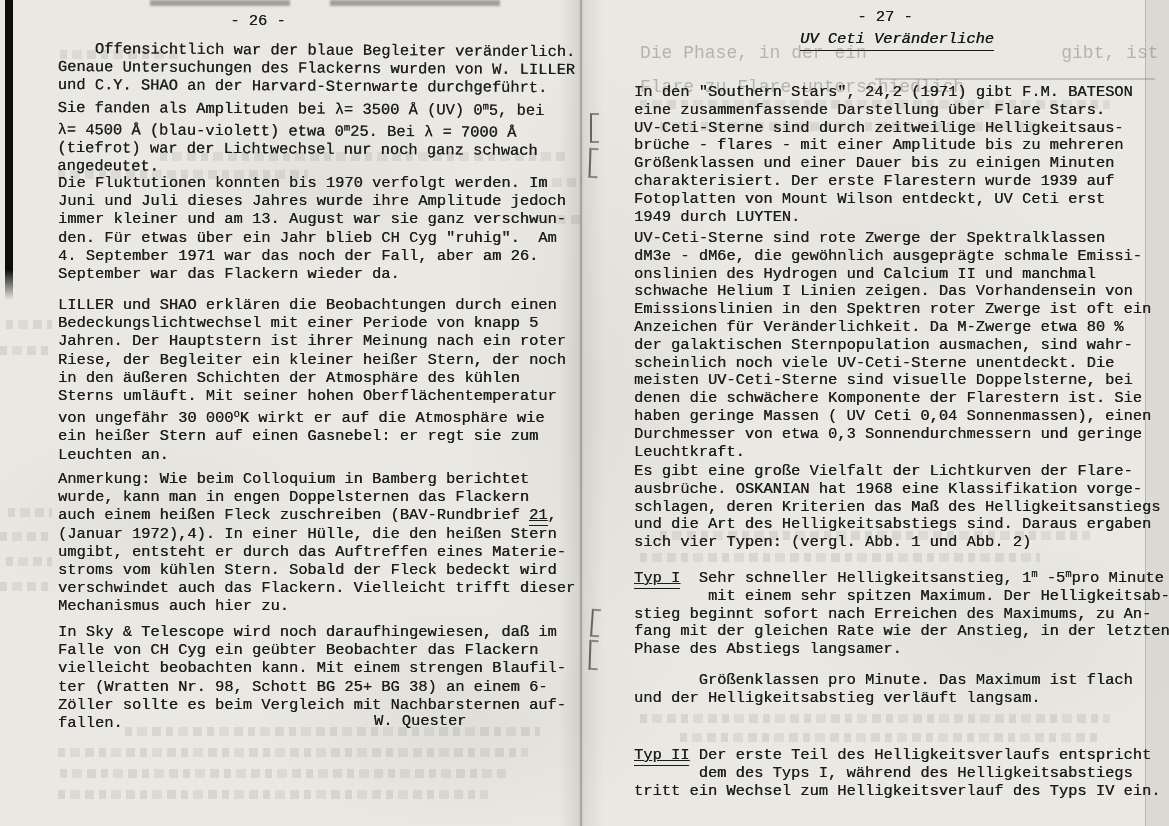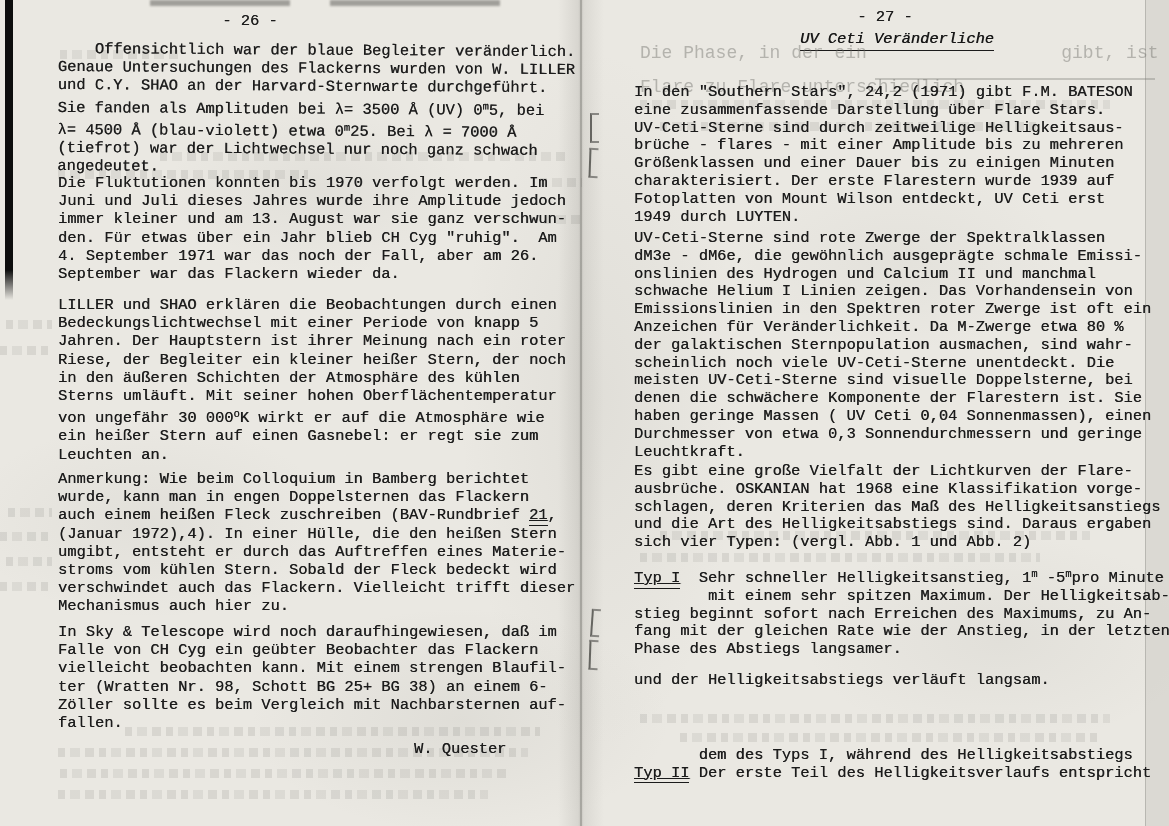--- a/index.html
+++ b/index.html
@@ -116,40 +116,40 @@
   <div class="sm" style="left:58px;top:790px;width:430px;"></div>
 
   <div class="sm" style="left:640px;top:100px;width:470px;"></div>
   <div class="sm" style="left:660px;top:122px;width:380px;"></div>
   <div class="sm" style="left:660px;top:531px;width:430px;"></div>
   <div class="sm" style="left:640px;top:553px;width:400px;"></div>
   <div class="sm" style="left:640px;top:714px;width:470px;"></div>
   <div class="sm" style="left:680px;top:733px;width:420px;"></div>
 
   <div>
-    <div class="pagenum" style="left:190px;top:12px;width:120px;">- 26 -</div>
+    <div class="pagenum" style="left:198px;top:12px;width:120px;">- 26 -</div>
 
     <div class="para" style="left:58px;top:40px;transform:rotate(0.35deg);transform-origin:left top;"><div class="line">    Offensichtlich war der blaue Begleiter veränderlich.</div><div class="line">Genaue Untersuchungen des Flackerns wurden von W. LILLER</div><div class="line">und C.Y. SHAO an der Harvard-Sternwarte durchgeführt.</div><div class="line"><span>Sie fanden als Amplituden bei λ= 3500 Å (UV) 0</span><span class="sup">m</span><span>5, bei</span></div><div class="line"><span>λ= 4500 Å (blau-violett) etwa 0</span><span class="sup">m</span><span>25. Bei λ = 7000 Å</span></div><div class="line">(tiefrot) war der Lichtwechsel nur noch ganz schwach</div><div class="line">angedeutet.</div></div>
     <div class="para" style="left:58px;top:174px;"><div class="line">Die Fluktutionen konnten bis 1970 verfolgt werden. Im</div><div class="line">Juni und Juli dieses Jahres wurde ihre Amplitude jedoch</div><div class="line">immer kleiner und am 13. August war sie ganz verschwun-</div><div class="line">den. Für etwas über ein Jahr blieb CH Cyg "ruhig".  Am</div><div class="line">4. September 1971 war das noch der Fall, aber am 26.</div><div class="line">September war das Flackern wieder da.</div></div>
     <div class="para" style="left:58px;top:296px;"><div class="line">LILLER und SHAO erklären die Beobachtungen durch einen</div><div class="line">Bedeckungslichtwechsel mit einer Periode von knapp 5</div><div class="line">Jahren. Der Hauptstern ist ihrer Meinung nach ein roter</div><div class="line">Riese, der Begleiter ein kleiner heißer Stern, der noch</div><div class="line">in den äußeren Schichten der Atmosphäre des kühlen</div><div class="line">Sterns umläuft. Mit seiner hohen Oberflächentemperatur</div><div class="line"><span>von ungefähr 30 000</span><span class="sup">o</span><span>K wirkt er auf die Atmosphäre wie</span></div><div class="line">ein heißer Stern auf einen Gasnebel: er regt sie zum</div><div class="line">Leuchten an.</div></div>
     <div class="para" style="left:58px;top:470px;"><div class="line">Anmerkung: Wie beim Colloquium in Bamberg berichtet</div><div class="line">wurde, kann man in engen Doppelsternen das Flackern</div><div class="line"><span>auch einem heißen Fleck zuschreiben (BAV-Rundbrief </span><span class="ul">21</span><span>,</span></div><div class="line">(Januar 1972),4). In einer Hülle, die den heißen Stern</div><div class="line">umgibt, entsteht er durch das Auftreffen eines Materie-</div><div class="line">stroms vom kühlen Stern. Sobald der Fleck bedeckt wird</div><div class="line">verschwindet auch das Flackern. Vielleicht trifft dieser</div><div class="line">Mechanismus auch hier zu.</div></div>
     <div class="para" style="left:58px;top:623px;"><div class="line">In Sky &amp; Telescope wird noch daraufhingewiesen, daß im</div><div class="line">Falle von CH Cyg ein geübter Beobachter das Flackern</div><div class="line">vielleicht beobachten kann. Mit einem strengen Blaufil-</div><div class="line">ter (Wratten Nr. 98, Schott BG 25+ BG 38) an einem 6-</div><div class="line">Zöller sollte es beim Vergleich mit Nachbarsternen auf-</div><div class="line">fallen.</div></div>
 
-    <div class="sig" style="left:374px;top:740px;margin-left:40px;">W. Quester</div>
+    <div class="sig" style="left:374px;top:712px;">W. Quester</div>
   </div>
 
   <div>
     <div class="pagenum" style="left:830px;top:8px;width:110px;">- 27 -</div>
     <div class="doc-title" style="left:800px;top:30px;font-style:italic;">UV Ceti Veränderliche</div>
 
     <div class="ghost" style="left:640px;top:43px;">Die Phase, in der ein                  gibt, ist von</div>
     <div class="ghost" style="left:640px;top:77px;">Flare zu Flare unterschiedlich</div>
     <div class="ghost-rule" style="left:875px;top:78px;width:280px;"></div>
 
     <div class="para rt" style="left:634px;top:84px;"><div class="line">In den "Southern Stars", 24,2 (1971) gibt F.M. BATESON</div><div class="line">eine zusammenfassende Darstellung über Flare Stars.</div><div class="line">UV-Ceti-Sterne sind durch zeitweilige Helligkeitsaus-</div><div class="line">brüche - flares - mit einer Amplitude bis zu mehreren</div><div class="line">Größenklassen und einer Dauer bis zu einigen Minuten</div><div class="line">charakterisiert. Der erste Flarestern wurde 1939 auf</div><div class="line">Fotoplatten von Mount Wilson entdeckt, UV Ceti erst</div><div class="line">1949 durch LUYTEN.</div></div>
     <div class="para rt" style="left:634px;top:230px;"><div class="line">UV-Ceti-Sterne sind rote Zwerge der Spektralklassen</div><div class="line">dM3e - dM6e, die gewöhnlich ausgeprägte schmale Emissi-</div><div class="line">onslinien des Hydrogen und Calcium II und manchmal</div><div class="line">schwache Helium I Linien zeigen. Das Vorhandensein von</div><div class="line">Emissionslinien in den Spektren roter Zwerge ist oft ein</div><div class="line">Anzeichen für Veränderlichkeit. Da M-Zwerge etwa 80 %</div><div class="line">der galaktischen Sternpopulation ausmachen, sind wahr-</div><div class="line">scheinlich noch viele UV-Ceti-Sterne unentdeckt. Die</div><div class="line">meisten UV-Ceti-Sterne sind visuelle Doppelsterne, bei</div><div class="line">denen die schwächere Komponente der Flarestern ist. Sie</div><div class="line">haben geringe Massen ( UV Ceti 0,04 Sonnenmassen), einen</div><div class="line">Durchmesser von etwa 0,3 Sonnendurchmessern und geringe</div><div class="line">Leuchtkraft.</div></div>
     <div class="para rt" style="left:634px;top:463px;"><div class="line">Es gibt eine große Vielfalt der Lichtkurven der Flare-</div><div class="line">ausbrüche. OSKANIAN hat 1968 eine Klassifikation vorge-</div><div class="line">schlagen, deren Kriterien das Maß des Helligkeitsanstiegs</div><div class="line">und die Art des Helligkeitsabstiegs sind. Daraus ergaben</div><div class="line">sich vier Typen: (vergl. Abb. 1 und Abb. 2)</div></div>
     <div class="para rt" style="left:634px;top:566px;"><div class="line"><span class="ul">Typ I</span><span>  Sehr schneller Helligkeitsanstieg, 1</span><span class="sup">m</span><span> -5</span><span class="sup">m</span><span>pro Minute</span></div><div class="line">        mit einem sehr spitzen Maximum. Der Helligkeitsab-</div><div class="line">stieg beginnt sofort nach Erreichen des Maximums, zu An-</div><div class="line">fang mit der gleichen Rate wie der Anstieg, in der letzten</div><div class="line">Phase des Abstiegs langsamer.</div></div>
-    <div class="para rt" style="left:634px;top:672px;"><div class="line">und der Helligkeitsabstiegs verläuft langsam.</div></div>
-    <div class="para rt" style="left:634px;top:747px;"><div class="line">       dem des Typs I, während des Helligkeitsabstiegs</div><div class="line"><span class="ul">Typ II</span><span> Der erste Teil des Helligkeitsverlaufs entspricht</span></div></div>
+    <div class="para rt" style="left:634px;top:672px;"><div class="line">       Größenklassen pro Minute. Das Maximum ist flach</div><div class="line">und der Helligkeitsabstieg verläuft langsam.</div></div>
+    <div class="para rt" style="left:634px;top:747px;"><div class="line"><span class="ul">Typ II</span><span> Der erste Teil des Helligkeitsverlaufs entspricht</span></div><div class="line">       dem des Typs I, während des Helligkeitsabstiegs</div><div class="line">tritt ein Wechsel zum Helligkeitsverlauf des Typs IV ein.</div></div>
   </div>
 
 </div>
 
 </body></html>

